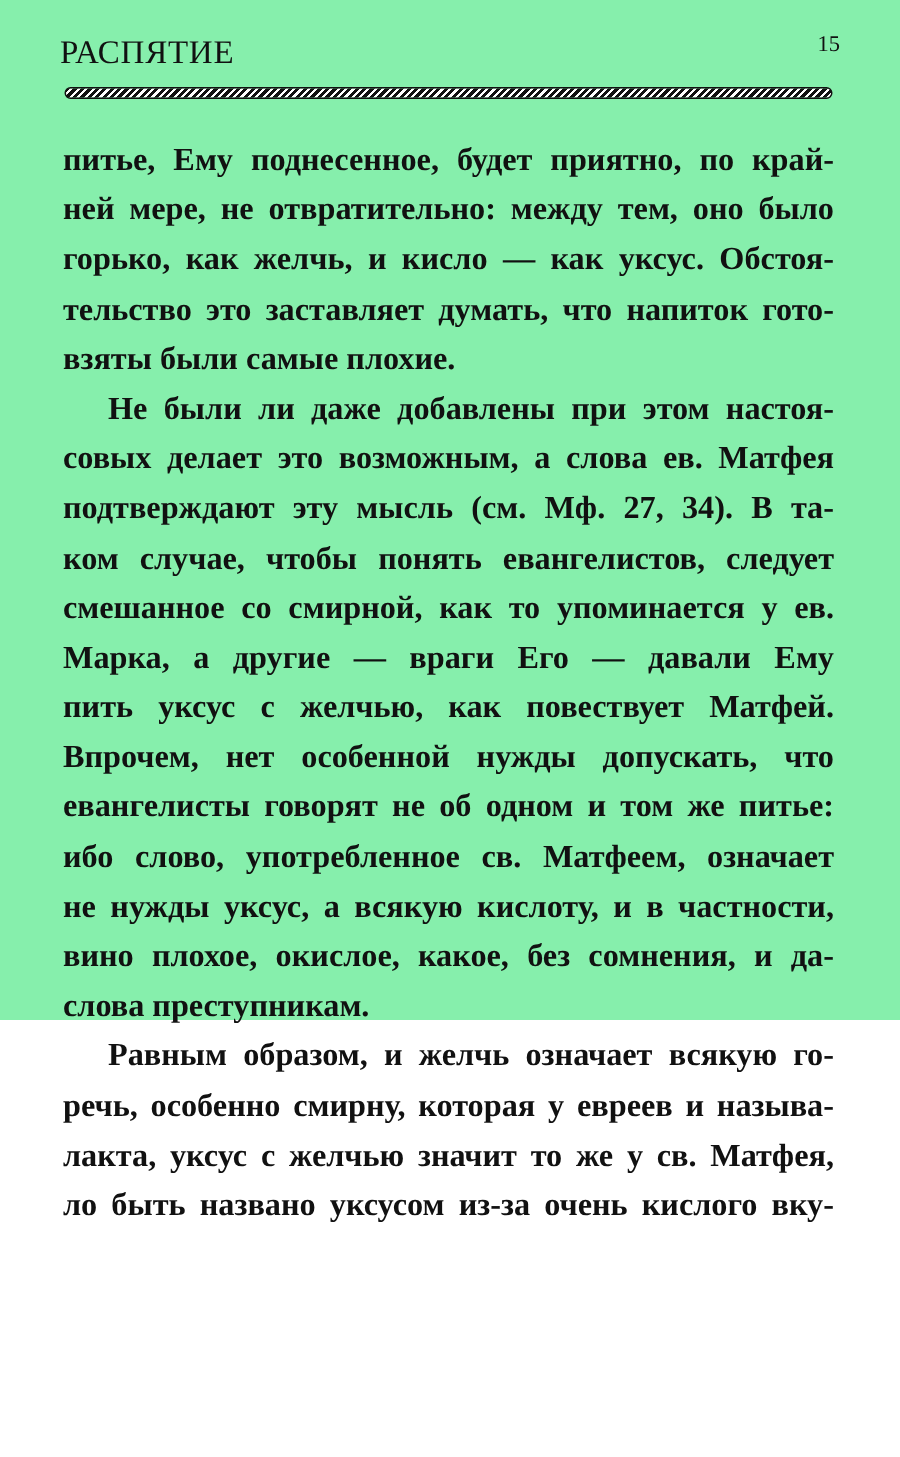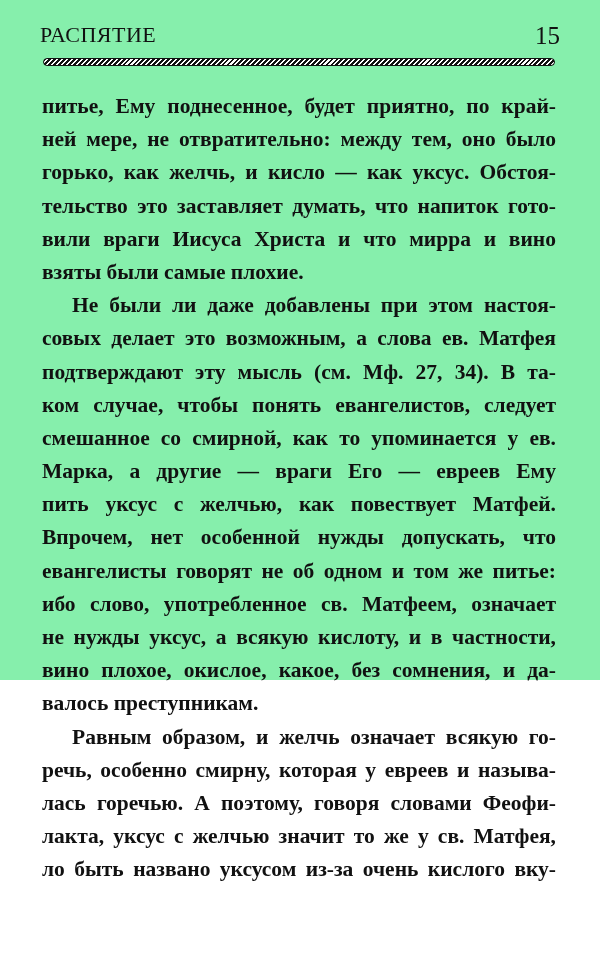--- a/index.html
+++ b/index.html
@@ -1,20 +1,20 @@
 <!DOCTYPE html>
 <html><head>
 <meta charset="utf-8">
 <style>
   html, body { margin: 0; padding: 0; background: #ffffff; }
   body { width: 600px; height: 971px; overflow: hidden; position: relative; }
   .page { position: absolute; left: 0; top: 0; width: 600px; height: 680px; background: #86efac; color: #111111; }
   .header { position: absolute; left: 40px; top: 22px; width: 520px; height: 30px; }
   .running-title { position: absolute; left: 0; top: 0; font-family: "Liberation Serif", serif; font-size: 22px; letter-spacing: 0.5px; color: #111; }
-  .page-number { position: absolute; right: 0; top: 0; font-family: "Liberation Serif", serif; font-size: 25px; color: #111; margin-left: 12px; }
+  .page-number { position: absolute; right: 0; top: 0; font-family: "Liberation Serif", serif; font-size: 15px; color: #111; margin-left: 12px; }
   .rope { position: absolute; left: 43px; top: 58px; width: 512px; height: 8px; border-radius: 4px;
     background: repeating-linear-gradient(135deg, #111 0px, #111 2px, #fff 2px, #fff 3.5px);
     border: 1px solid #111; box-sizing: border-box; }
   .text { position: absolute; left: 42px; top: 90px; width: 514px; font-family: "Liberation Serif", serif; font-size: 21.5px; line-height: 33.2px; color: #111; }
   .line { display: block; white-space: nowrap; text-align: justify; text-align-last: justify; height: 33.2px; font-weight: bold; }
   .line.last { text-align-last: left; }
   .line.indent { padding-left: 30px; }
 </style>
 </head>
 <body>
@@ -24,35 +24,33 @@
     <span class="running-title">РАСПЯТИЕ</span>
     <span class="page-number">15</span>
   </div>
   <div class="rope"></div>
 
   <div class="text">
     <span class="line">питье, Ему поднесенное, будет приятно, по край-</span>
     <span class="line">ней мере, не отвратительно: между тем, оно было</span>
     <span class="line">горько, как желчь, и кисло — как уксус. Обстоя-</span>
     <span class="line">тельство это заставляет думать, что напиток гото-</span>
-    <span class="line">вили враги Иисуса Христа и что мирра и вино</span>
     <span class="line last">взяты были самые плохие.</span>
     <span class="line indent">Не были ли даже добавлены при этом настоя-</span>
     <span class="line">совых делает это возможным, а слова ев. Матфея</span>
     <span class="line">подтверждают эту мысль (см. Мф. 27, 34). В та-</span>
     <span class="line">ком случае, чтобы понять евангелистов, следует</span>
     <span class="line">смешанное со смирной, как то упоминается у ев.</span>
-    <span class="line">Марка, а другие — враги Его — евреев Ему</span>
+    <span class="line">Марка, а другие — враги Его — давали Ему</span>
     <span class="line">пить уксус с желчью, как повествует Матфей.</span>
     <span class="line">Впрочем, нет особенной нужды допускать, что</span>
     <span class="line">евангелисты говорят не об одном и том же питье:</span>
     <span class="line">ибо слово, употребленное св. Матфеем, означает</span>
     <span class="line">не нужды уксус, а всякую кислоту, и в частности,</span>
     <span class="line">вино плохое, окислое, какое, без сомнения, и да-</span>
-    <span class="line last">валось преступникам.</span>
+    <span class="line last">слова преступникам.</span>
     <span class="line indent">Равным образом, и желчь означает всякую го-</span>
     <span class="line">речь, особенно смирну, которая у евреев и называ-</span>
-    <span class="line">лась горечью. А поэтому, говоря словами Феофи-</span>
     <span class="line">лакта, уксус с желчью значит то же у св. Матфея,</span>
     <span class="line">ло быть названо уксусом из-за очень кислого вку-</span>
 
   </div>
 </div>
 
 </body></html>

